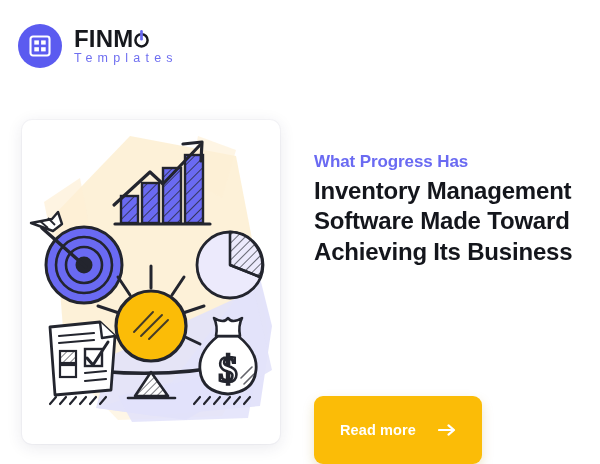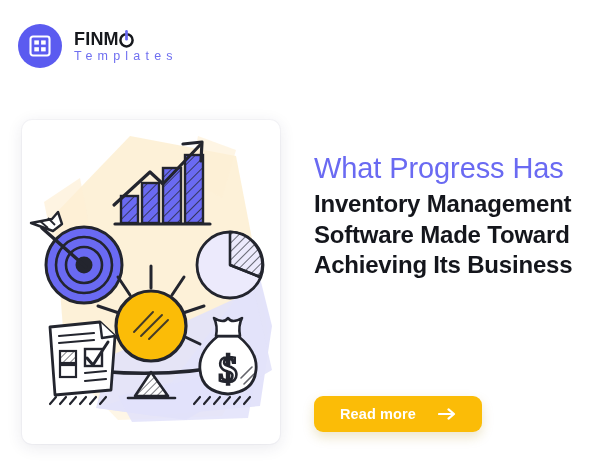--- a/index.html
+++ b/index.html
@@ -48,21 +48,21 @@
   .brand-mark svg { display: block; }
 
   .brand-text {
     display: flex;
     flex-direction: column;
     justify-content: center;
     line-height: 1;
   }
 
   .brand-name {
-    font-size: 18px;
+    font-size: 24px;
     font-weight: bold;
     letter-spacing: 0.2px;
     color: #16181d;
     white-space: nowrap;
     display: flex;
     align-items: center;
   }
 
   .brand-name .pw {
     display: inline-flex;
@@ -101,22 +101,22 @@
   
   .content {
     position: absolute;
     left: 314px;
     top: 152px;
     width: 268px;
   }
 
   .eyebrow {
     color: #6a6af2;
-    font-size: 29px;
-    font-weight: normal;
+    font-size: 17px;
+    font-weight: bold;
     line-height: 1.12;
     letter-spacing: -0.1px;
     white-space: nowrap;
   }
 
   .headline {
     margin-top: 5px;
     color: #14161c;
     font-size: 24px;
     font-weight: bold;
@@ -132,21 +132,21 @@
   }
 
   .cta {
     display: inline-flex;
     align-items: center;
     gap: 22px;
     background: #fbbc07;
     color: #ffffff;
     border: none;
     border-radius: 9px;
-    padding: 10px 26px;
+    padding: 26px 26px;
     font-family: "Liberation Sans", sans-serif;
     font-size: 14.5px;
     font-weight: bold;
     letter-spacing: 0.1px;
     cursor: pointer;
     box-shadow: 0 5px 12px rgba(170,130,10,0.22);
   }
 
   .cta .arrow {
     display: inline-flex;

